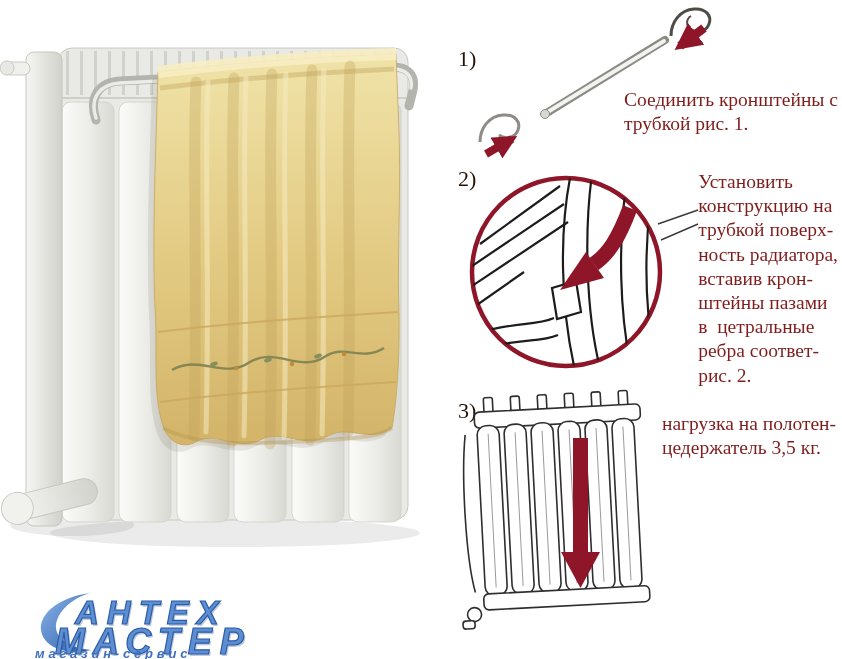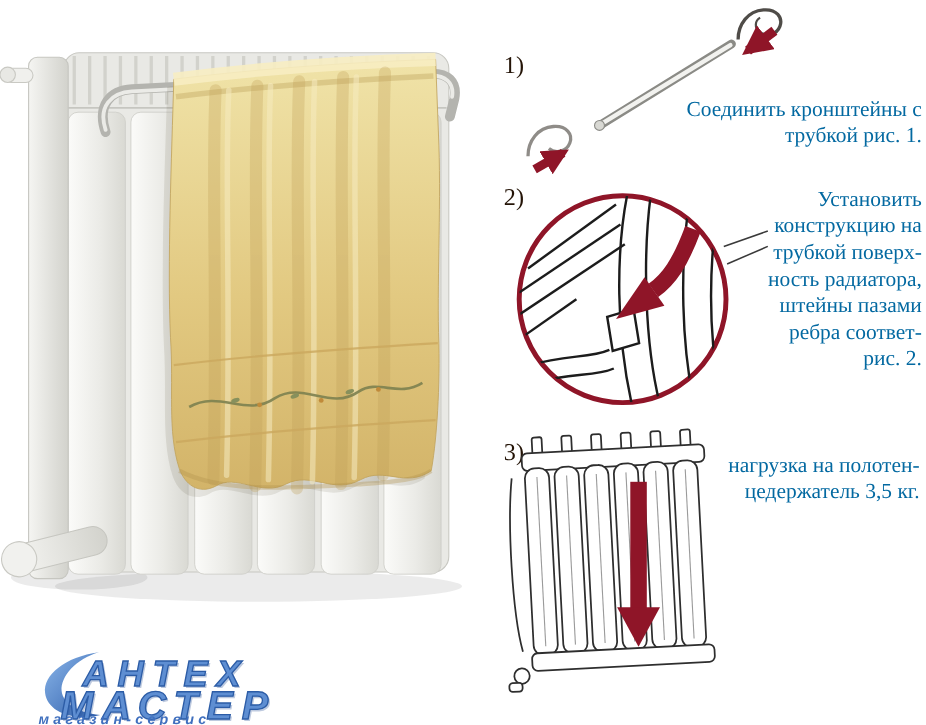--- a/index.html
+++ b/index.html
@@ -8,22 +8,22 @@
   .canvas {
     position:relative; width:842px; height:659px; background:#ffffff;
     font-family:"Liberation Serif", serif; color:#241407;
   }
   .abs { position:absolute; }
   .fig { position:absolute; }
   .step-num {
     position:absolute; font-size:22px; color:#241407;
   }
   .step-text {
-    position:absolute; text-align:right; font-size:19.5px; line-height:24.2px;
-    color:#0369a1;
+    position:absolute; text-align:left; font-size:19.5px; line-height:24.2px;
+    color:#7f1d1d;
   }
   .step-text div { white-space:pre; }
   .logo-word {
     position:absolute; font-family:"Liberation Sans", sans-serif;
     font-weight:bold; font-style:italic; color:#5e8ed2;
     -webkit-text-stroke:1.2px #2c5ca6; letter-spacing:8px;
     text-shadow:1.5px 1.5px 0 rgba(40,80,150,0.30); white-space:nowrap;
   }
   .logo-tagline {
     position:absolute; font-family:"Liberation Sans", sans-serif;
@@ -185,21 +185,23 @@
       <line x1="206" y1="64" x2="246" y2="50"></line>
       <line x1="209" y1="80" x2="246" y2="64"></line>
     </g>
   </svg>
 
   <div class="step-text" style="top:170px;right:4px">
     <div>Установить</div>
     <div>конструкцию на</div>
     <div>трубкой поверх-</div>
     <div>ность радиатора,</div>
+    <div>вставив крон-</div>
     <div>штейны пазами</div>
+    <div>в  цетральные</div>
     <div>ребра соответ-</div>
     <div>рис. 2.</div>
   </div>
 
   <div class="step-num" style="left:458px;top:398px">3)</div>
 
   <svg class="fig" style="left:455px;top:386px" width="215" height="250" viewBox="0 0 215 250">
     <g transform="rotate(-3 105 120)" fill="#ffffff" stroke="#2e2e2e" stroke-width="1.6">
       <rect x="34" y="8" width="9" height="16" rx="2"></rect>
       <rect x="61" y="8" width="9" height="16" rx="2"></rect>

